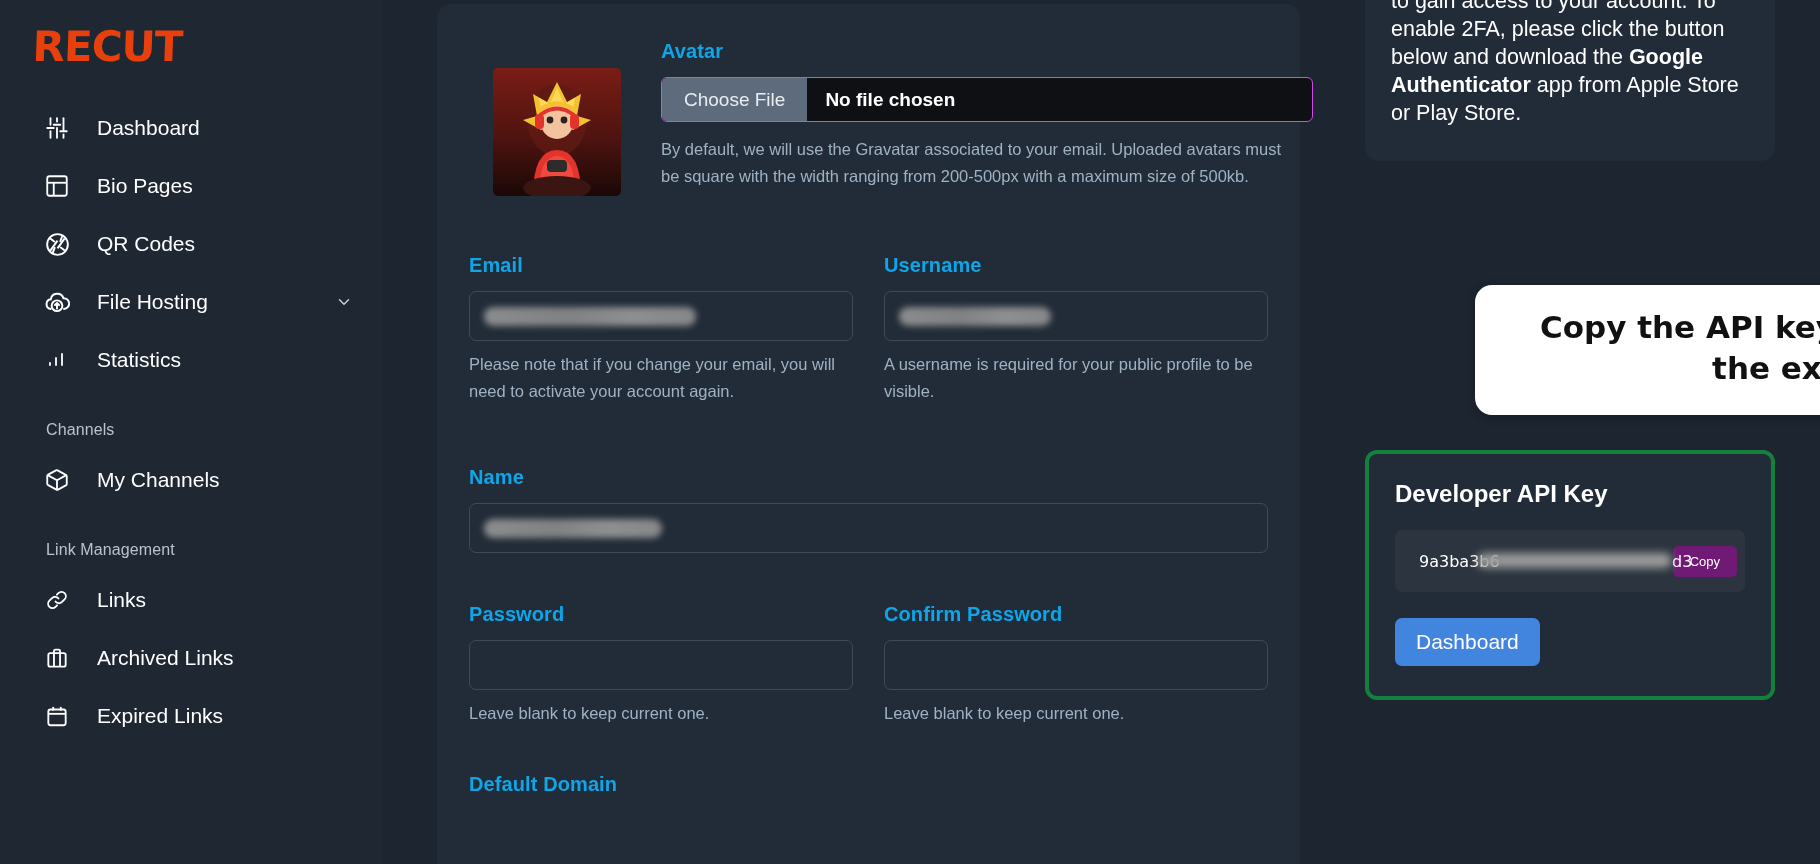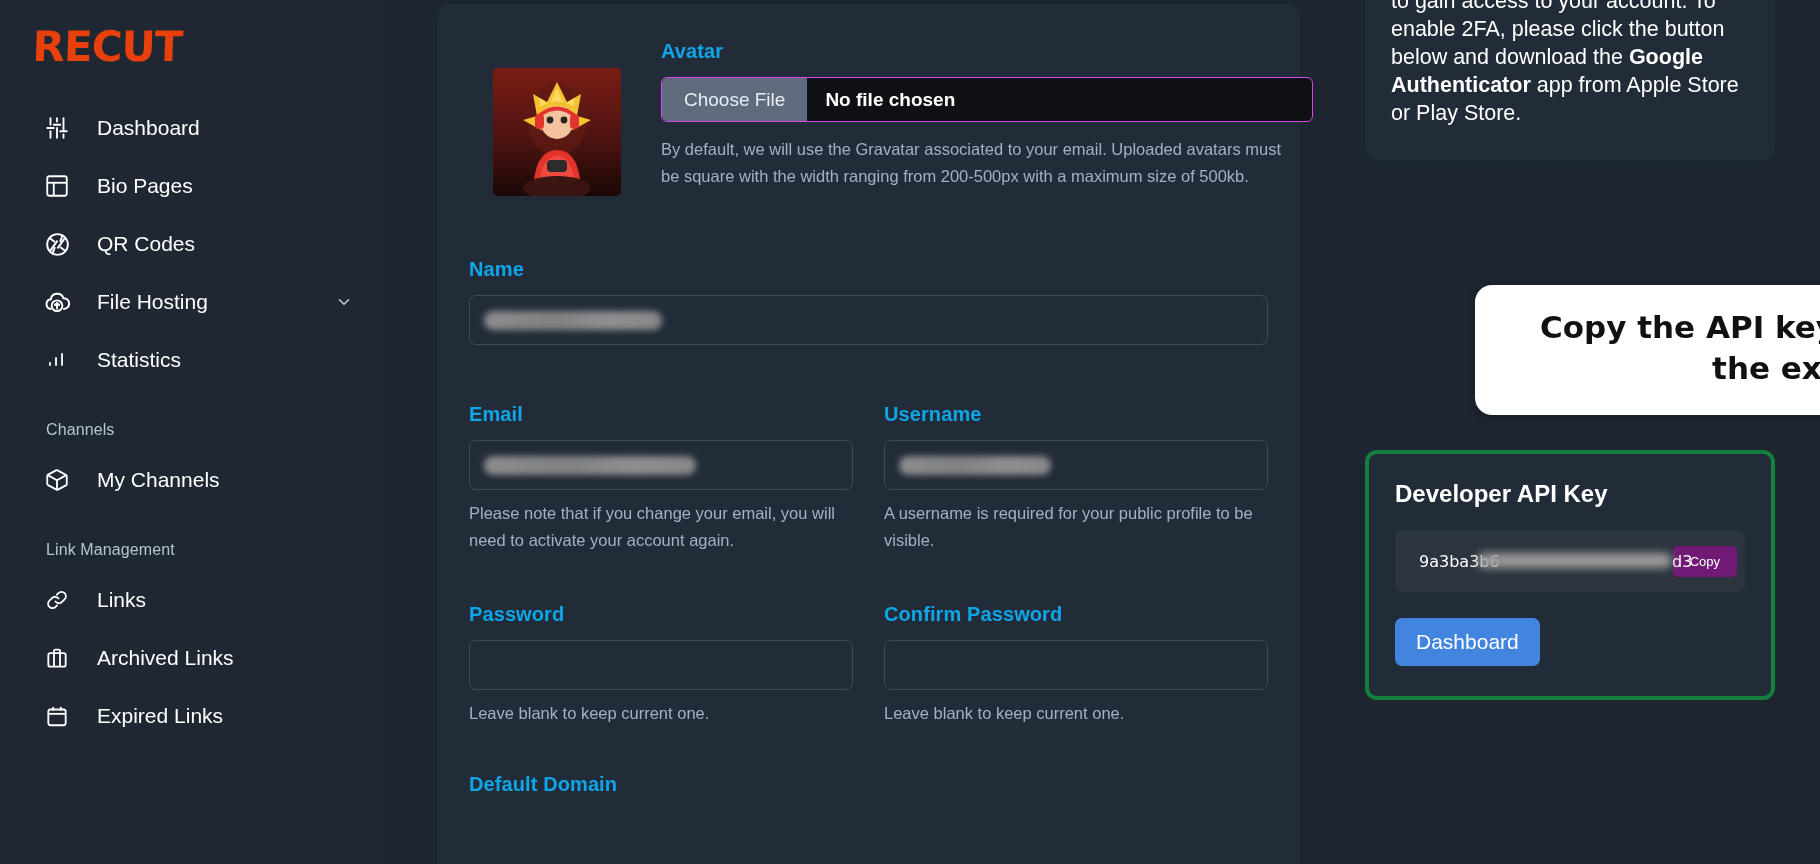--- a/index.html
+++ b/index.html
@@ -430,41 +430,41 @@
         <div class="avatar-right">
           <div class="field-label">Avatar</div>
           <div class="filebox">
             <div class="btn">Choose File</div>
             <div class="txt">No file chosen</div>
           </div>
           <div class="hint">By default, we will use the Gravatar associated to your email. Uploaded avatars must be square with the width ranging from 200-500px with a maximum size of 500kb.</div>
         </div>
       </div>
 
-      <div class="section" style="margin-top:62px;">
-        <div class="field-label">Name</div>
-        <div class="inp">
-          <div class="redact" style="width:178px;"></div>
-        </div>
-      </div>
-
       <div class="section two-col" style="margin-top:58px;">
         <div>
           <div class="field-label">Email</div>
           <div class="inp">
             <div class="redact" style="width:212px;"></div>
           </div>
           <div class="sub-hint">Please note that if you change your email, you will need to activate your account again.</div>
         </div>
         <div>
           <div class="field-label">Username</div>
           <div class="inp">
             <div class="redact" style="width:152px;"></div>
           </div>
           <div class="sub-hint">A username is required for your public profile to be visible.</div>
+        </div>
+      </div>
+
+      <div class="section" style="margin-top:62px;">
+        <div class="field-label">Name</div>
+        <div class="inp">
+          <div class="redact" style="width:178px;"></div>
         </div>
       </div>
 
       <div class="section two-col" style="margin-top:50px;">
         <div>
           <div class="field-label">Password</div>
           <div class="inp"></div>
           <div class="sub-hint">Leave blank to keep current one.</div>
         </div>
         <div>

